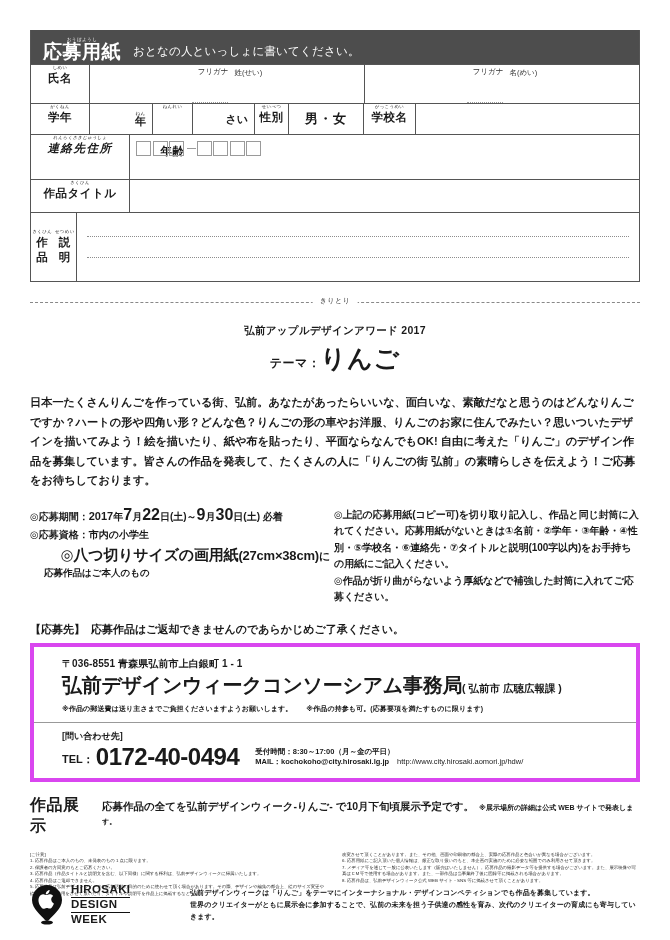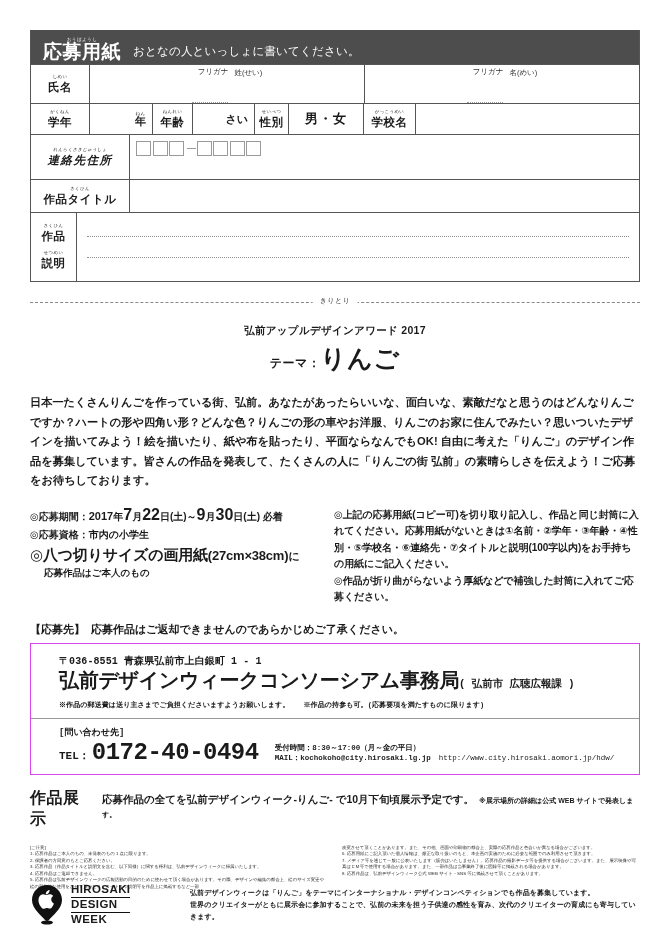--- a/index.html
+++ b/index.html
@@ -20,37 +20,37 @@
   }
   .ruby{display:block;font-size:4.6px;letter-spacing:.4px;line-height:5px;color:inherit;text-align:center;font-weight:normal;}
   .rb-wrap{display:inline-block;line-height:1;}
   .form-title{font-size:19px;font-weight:bold;letter-spacing:.5px;line-height:19px;}
   .form-sub{font-size:11.5px;margin-left:12px;padding-bottom:2px;letter-spacing:.2px;}
 
   .row{display:flex;border-top:1px solid #555;}
   .cell{box-sizing:border-box;border-left:1px solid #555;display:flex;align-items:center;}
   .cell:first-child{border-left:none;}
   .lbl{
-    background:#fff;justify-content:center;flex-direction:column;
+    background:#fff;justify-content:flex-start;flex-direction:column;
     font-weight:bold;font-size:11.5px;letter-spacing:.5px;
   }
   .lbl .ruby{font-size:4.4px;margin-bottom:1px;}
 
   
   .r-name{height:38px;}
   .c-name-lbl{width:58px;}
   .name-half{flex:1;align-items:stretch;justify-content:center;padding:0;}
   .furi{font-size:7.5px;color:#333;padding:2px 0 1px 6px;border-bottom:1px dotted #9a9a9a;line-height:9px;}
   .nm{font-size:7.5px;color:#333;padding:3px 0 2px 6px;line-height:10px;}
 
   
   .r-grade{height:30px;}
   .c-grade{width:58px;}
   .c-gradeval{width:63px;justify-content:flex-end;padding-right:6px;font-size:11px;font-weight:bold;}
-  .c-age{width:40px;}
+  .c-age{width:40px;gap:34px;}
   .c-ageval{width:62px;justify-content:flex-end;padding-right:6px;font-size:11px;font-weight:bold;}
   .c-sex{width:34px;}
   .c-sexval{width:75px;justify-content:center;font-size:13px;font-weight:bold;letter-spacing:1px;}
   .c-school{width:52px;}
   .c-schoolval{flex:1;}
 
   
   .r-addr{height:44px;font-style:italic;}
   .c-addr-lbl{width:98px;letter-spacing:1.5px;}
   .c-addr-val{flex:1;align-items:flex-start;padding:6px 0 0 6px;}
@@ -58,21 +58,21 @@
   .zipbox{width:15px;height:15px;border:1px solid #9a9a9a;box-sizing:border-box;margin-right:1.5px;}
   .ziphyphen{width:9px;height:1px;background:#9a9a9a;margin:0 1px;}
 
   
   .r-title{height:32px;}
   .c-title-lbl{width:98px;letter-spacing:.5px;}
   .c-title-val{flex:1;}
 
   
   .r-desc{height:68px;}
-  .c-desc-lbl{width:45px;flex-direction:column;justify-content:center;font-family:Liberation Serif, serif;}
+  .c-desc-lbl{width:45px;flex-direction:row;justify-content:center;font-family:Liberation Serif, serif;}
   .c-desc-lbl .blk{margin:3px 0;text-align:center;}
   .c-desc-val{flex:1;flex-direction:column;justify-content:center;padding:0 10px;align-items:stretch;}
   .dline{border-bottom:1px dotted #8d8d8d;height:20px;}
   .dline.last{border-bottom:none;}
 
   
   .cut{position:relative;margin:14px 0 0 0;height:12px;}
   .cut:before{content:"";position:absolute;left:0;right:0;top:6px;border-top:1px dashed #888;}
   .cut span{
     position:absolute;left:50%;transform:translateX(-50%);top:0;background:#fff;
@@ -90,30 +90,30 @@
   .body-text{margin-top:18px;font-size:11.2px;line-height:19.5px;letter-spacing:.02px;font-weight:bold;}
 
   
   .apply{margin-top:16px;display:flex;}
   .apply-left{width:300px;}
   .apply-right{flex:1;padding-left:4px;}
   .sec-h{font-size:10.5px;font-weight:bold;margin-bottom:5px;}
   .li{font-size:10px;font-weight:bold;line-height:15px;margin-bottom:3px;}
   .li .big{font-size:16px;letter-spacing:0px;}
   .li .mid{font-size:11px;}
-  .paper-line{font-size:15px;font-weight:bold;line-height:20px;letter-spacing:-.2px;}
+  .paper-line{font-size:15px;font-weight:bold;line-height:20px;letter-spacing:-.2px;text-align:right;}
   .paper-line .sm{font-size:13px;}
   .paper-line .xs{font-size:11px;}
   .paper-sub{font-size:9.5px;font-weight:bold;padding-left:14px;margin-top:1px;}
   .rp{font-size:10px;font-weight:bold;line-height:16.5px;letter-spacing:-.1px;}
 
   
   .dest-h{margin-top:16px;font-size:11px;font-weight:bold;}
   .dest-h .b{margin-right:6px;}
-  .dest-box{margin-top:6px;border:1px solid #d946ef;padding:10px 0 8px 0;font-family:Liberation Mono, monospace;}
+  .dest-box{margin-top:6px;border:4px solid #d946ef;padding:10px 0 8px 0;}
   .dest-inner{padding-left:28px;}
   .zipline{font-size:10px;font-weight:bold;letter-spacing:.1px;}
   .org{font-size:20px;font-weight:bold;letter-spacing:-.3px;margin-top:2px;line-height:24px;}
   .org .dept{font-size:10.5px;letter-spacing:0;}
   .notes-sm{font-size:7px;font-weight:bold;margin-top:4px;letter-spacing:.1px;}
   .notes-sm .gap{display:inline-block;width:14px;}
   .hr-in{border-top:1px solid #999;margin:8px 0 0 0;}
   .ask{padding-left:28px;margin-top:7px;}
   .ask-h{font-size:9px;font-weight:bold;}
   .tel-row{display:flex;align-items:flex-end;margin-top:1px;}

